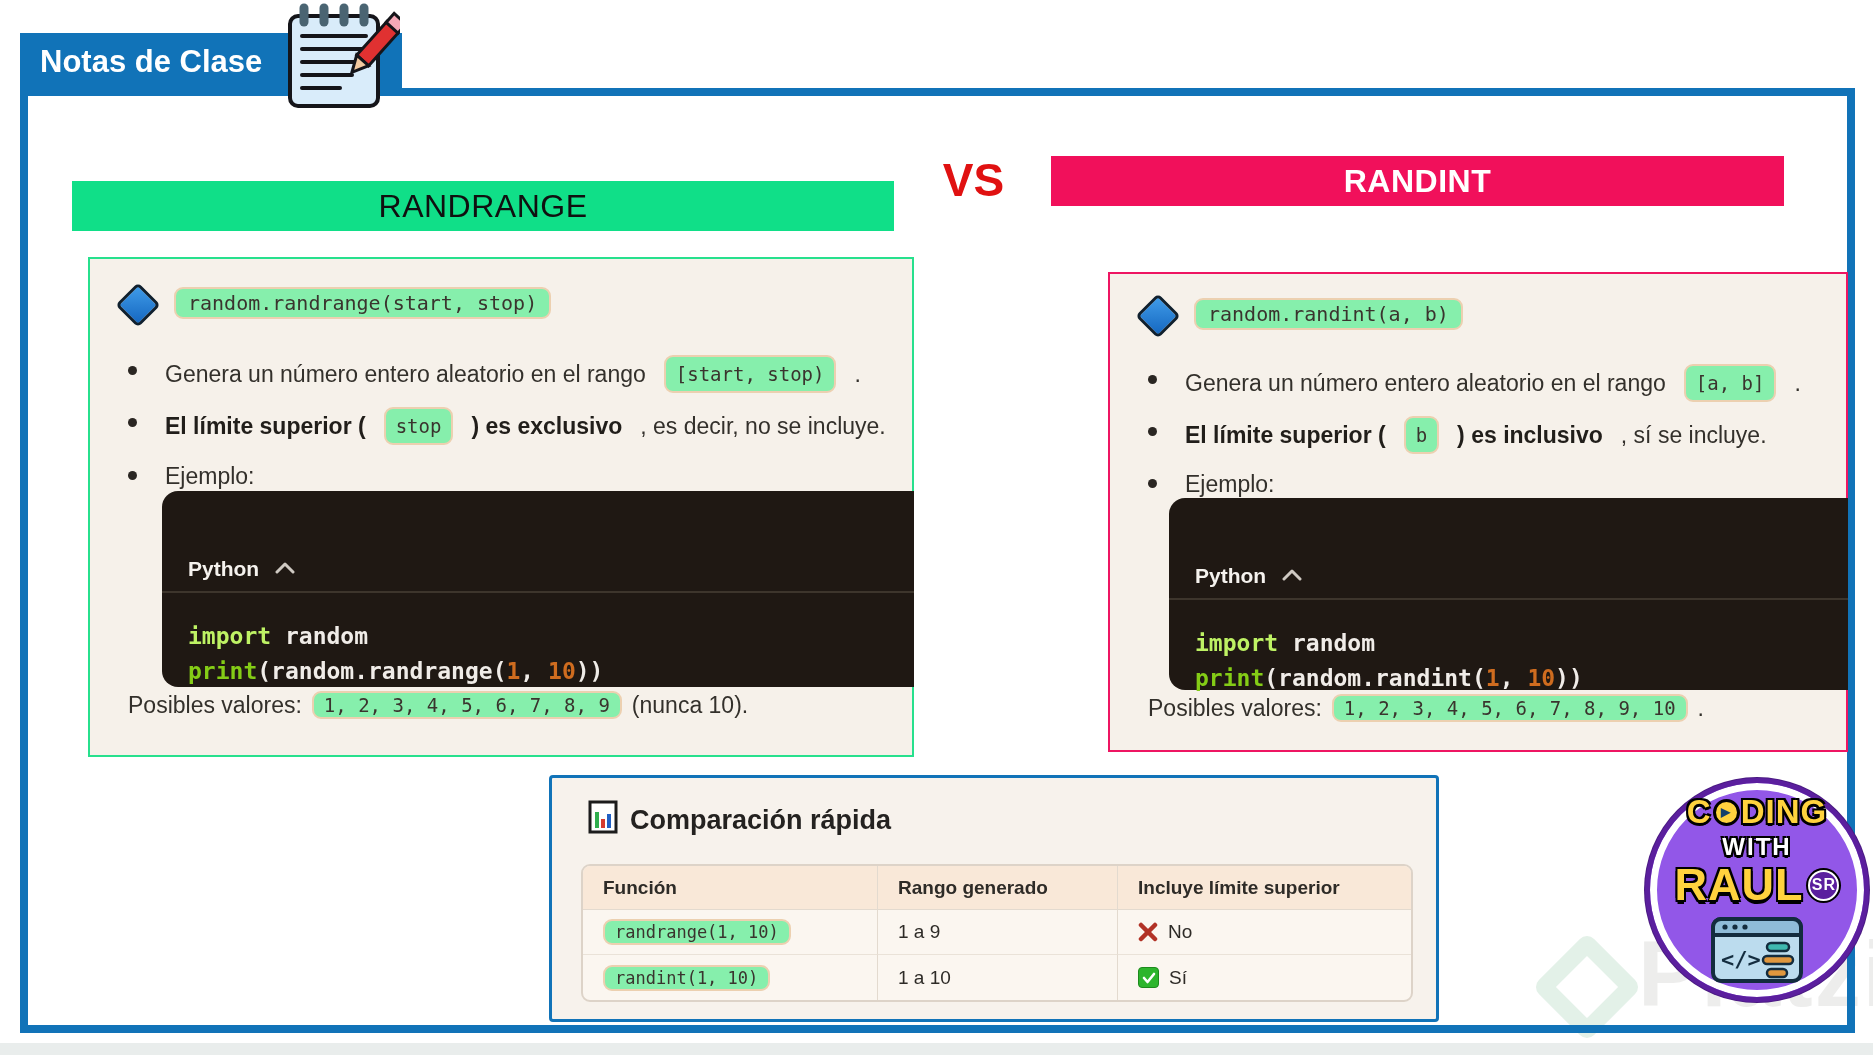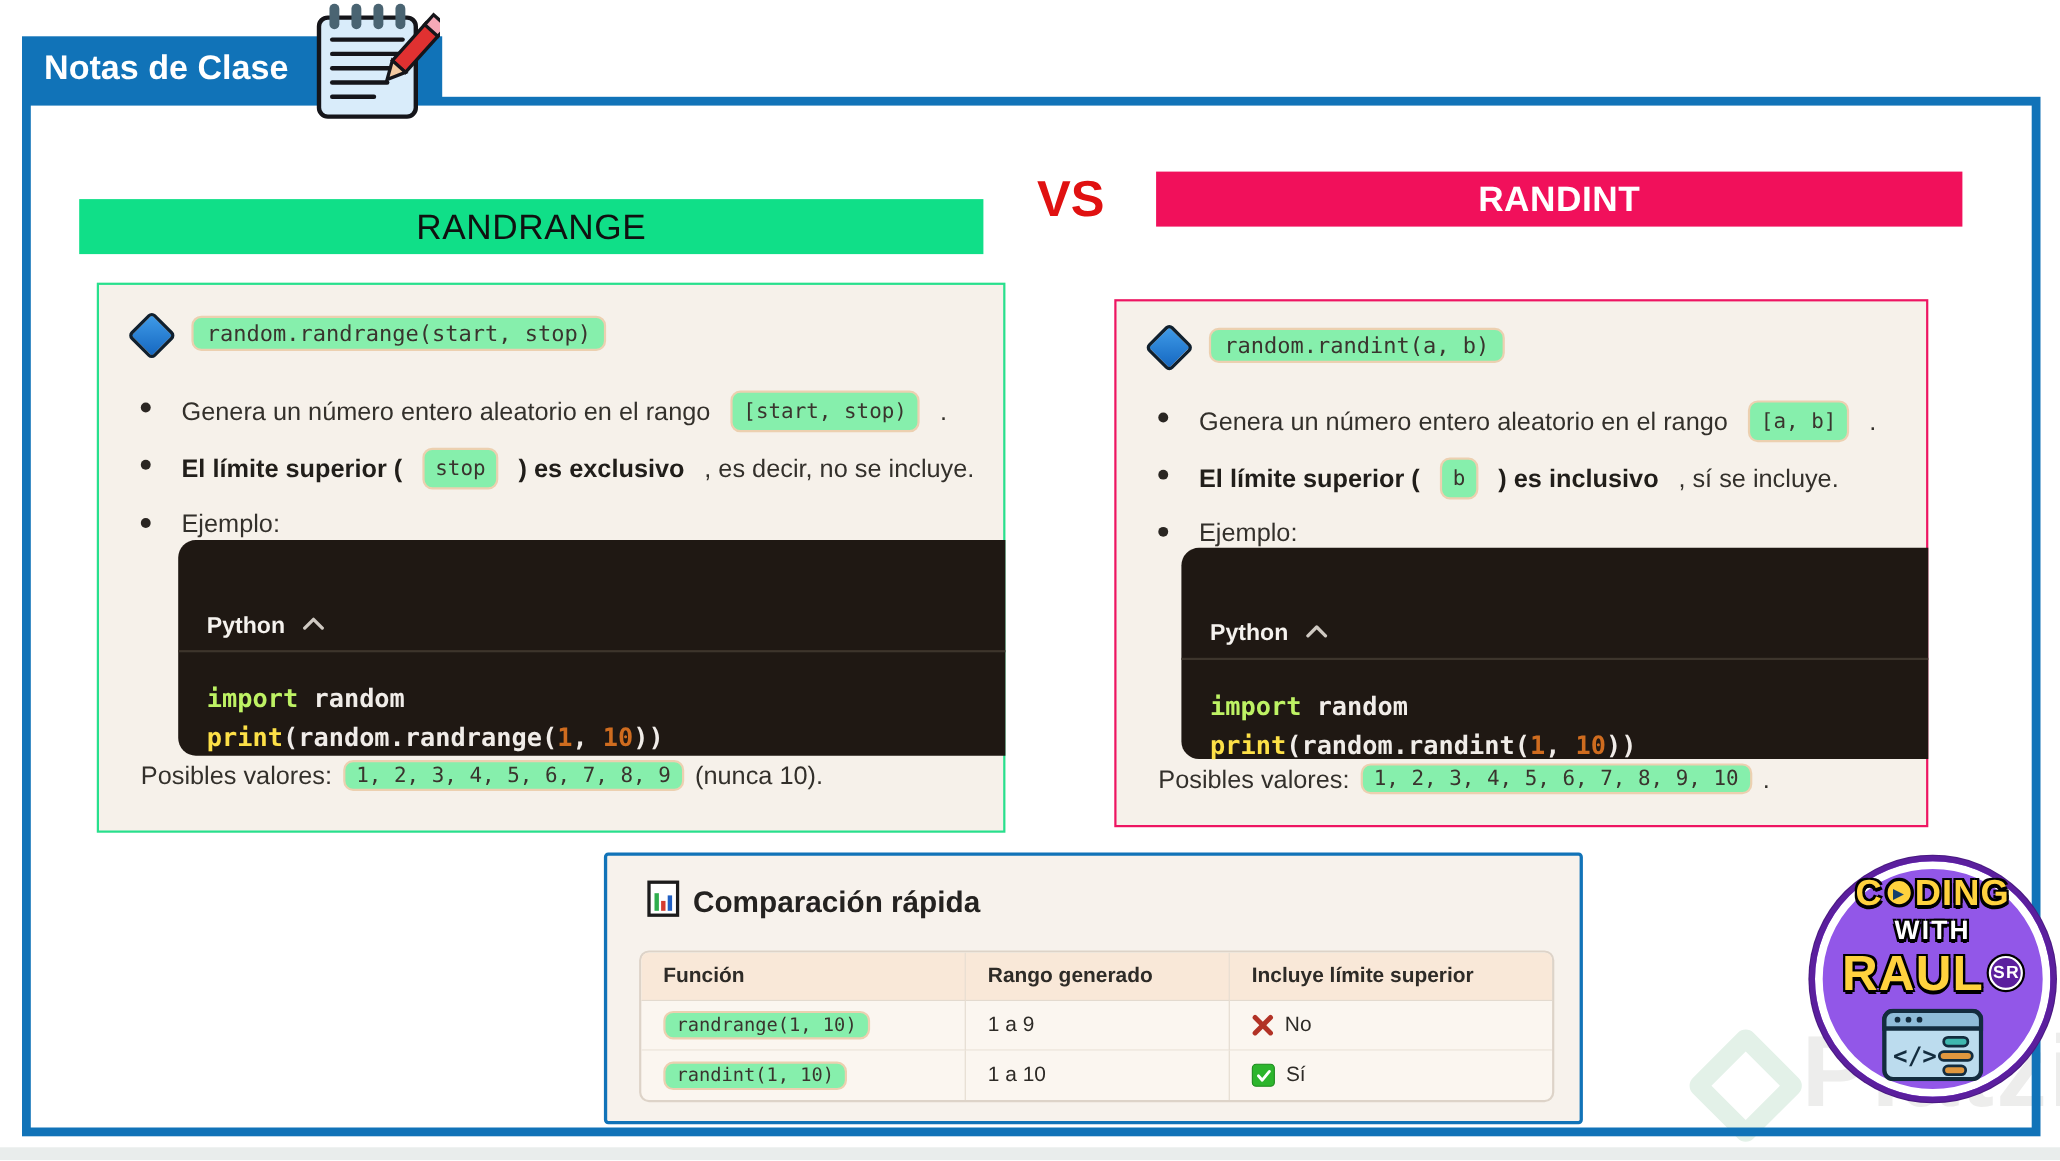--- a/index.html
+++ b/index.html
@@ -14,40 +14,40 @@
   .main-box { position:absolute; left:20px; top:88px; width:1835px; height:945px; border:8px solid #1173b8; z-index:3; }
 
   
   .hdr-green { position:absolute; left:72px; top:156px; width:822px; height:50px; background:#10df88; color:#101010; display:flex; align-items:center; justify-content:center; font-size:32px; font-weight:400; letter-spacing:.5px; z-index:4;margin-top:25px; }
   .hdr-pink  { position:absolute; left:1051px; top:156px; width:733px; height:50px; background:#f1105b; color:#ffffff; display:flex; align-items:center; justify-content:center; font-size:32px; font-weight:800; letter-spacing:.5px; z-index:4; }
   .vs { position:absolute; left:896px; top:150px; width:155px; height:60px; display:flex; align-items:center; justify-content:center; color:#e01111; font-size:46px; font-weight:900; z-index:4; }
 
   
   .card { position:absolute; background:#f6f1ea; z-index:4; }
   .card-left  { left:88px;  top:257px; width:826px; height:500px; border:2px solid #27e08d; }
-  .card-right { left:1013px; top:272px; width:740px; height:480px; border:2px solid #ee1562; }
+  .card-right { left:1108px; top:272px; width:740px; height:480px; border:2px solid #ee1562; }
 
   .diamond { position:absolute; width:32px; height:32px; transform:rotate(45deg); background:linear-gradient(135deg,#3f9be8,#1567c0); border:3px solid #10202e; border-radius:5px; }
   .sig-chip-row { position:absolute; }
 
   .chip { display:inline-block; background:#86efac; border:2px solid #ecd0b0; border-radius:9px; padding:2px 12px; font-family:"DejaVu Sans Mono", monospace; font-size:20px; color:#3a342e; white-space:pre; }
   .chip.small { font-size:19px; padding:1px 10px; }
 
   .bullet-row { position:absolute; display:flex; align-items:flex-start; }
   .bullet-dot { width:9px; height:9px; border-radius:50%; background:#2a2622; margin:11px 28px 0 2px; flex:none; }
   .bullet-text { font-size:23px; color:#33302b; line-height:32px; display:flex; align-items:center; flex-wrap:wrap; gap:18px; }
   .bullet-text b { color:#211e1a; }
 
   .codeblock { position:absolute; background:#1f1813; border-radius:16px 0 0 16px; z-index:1; }
   .code-head { display:flex; align-items:center; gap:16px; padding:20px 0 0 26px; height:64px;margin-top:36px; }
   .code-lang { color:#f5f2ee; font-size:21px; font-weight:bold; }
   .code-divider { height:2px; background:#3d352c; width:100%; }
   .code-body { padding:26px 0 0 26px; font-family:"DejaVu Sans Mono", monospace; font-size:23px; font-weight:600; line-height:35px; white-space:pre; color:#f0ece8; }
   .tok-kw { color:#bef264; }
-  .tok-fn { color:#fde047; }
+  .tok-fn { color:#84cc16; }
   .tok-num { color:#cf6c1f; }
 
   .possible-row { position:absolute; font-size:23px; color:#33302b; display:flex; align-items:center; gap:10px; white-space:nowrap; }
 
   
   .compare-box { position:absolute; left:549px; top:775px; width:890px; height:247px; background:#f7f2ec; border:3px solid #1173b8; border-radius:4px; z-index:4; }
   .compare-title { position:absolute; left:36px; top:22px; display:flex; align-items:center; gap:12px; font-size:27px; font-weight:bold; color:#242220; }
   .cmp-table { position:absolute; left:29px; top:86px; width:832px; border:2px solid #ddd3c8; border-radius:9px; overflow:hidden; display:grid; grid-template-columns:295px 240px 293px; background:#fbf6f0; }
   .cmp-cell { padding:0 20px; display:flex; align-items:center; height:45px; border-right:1px solid #e3dacf; font-size:19px; color:#2e2b27; }
   .cmp-cell.last { border-right:none; }

